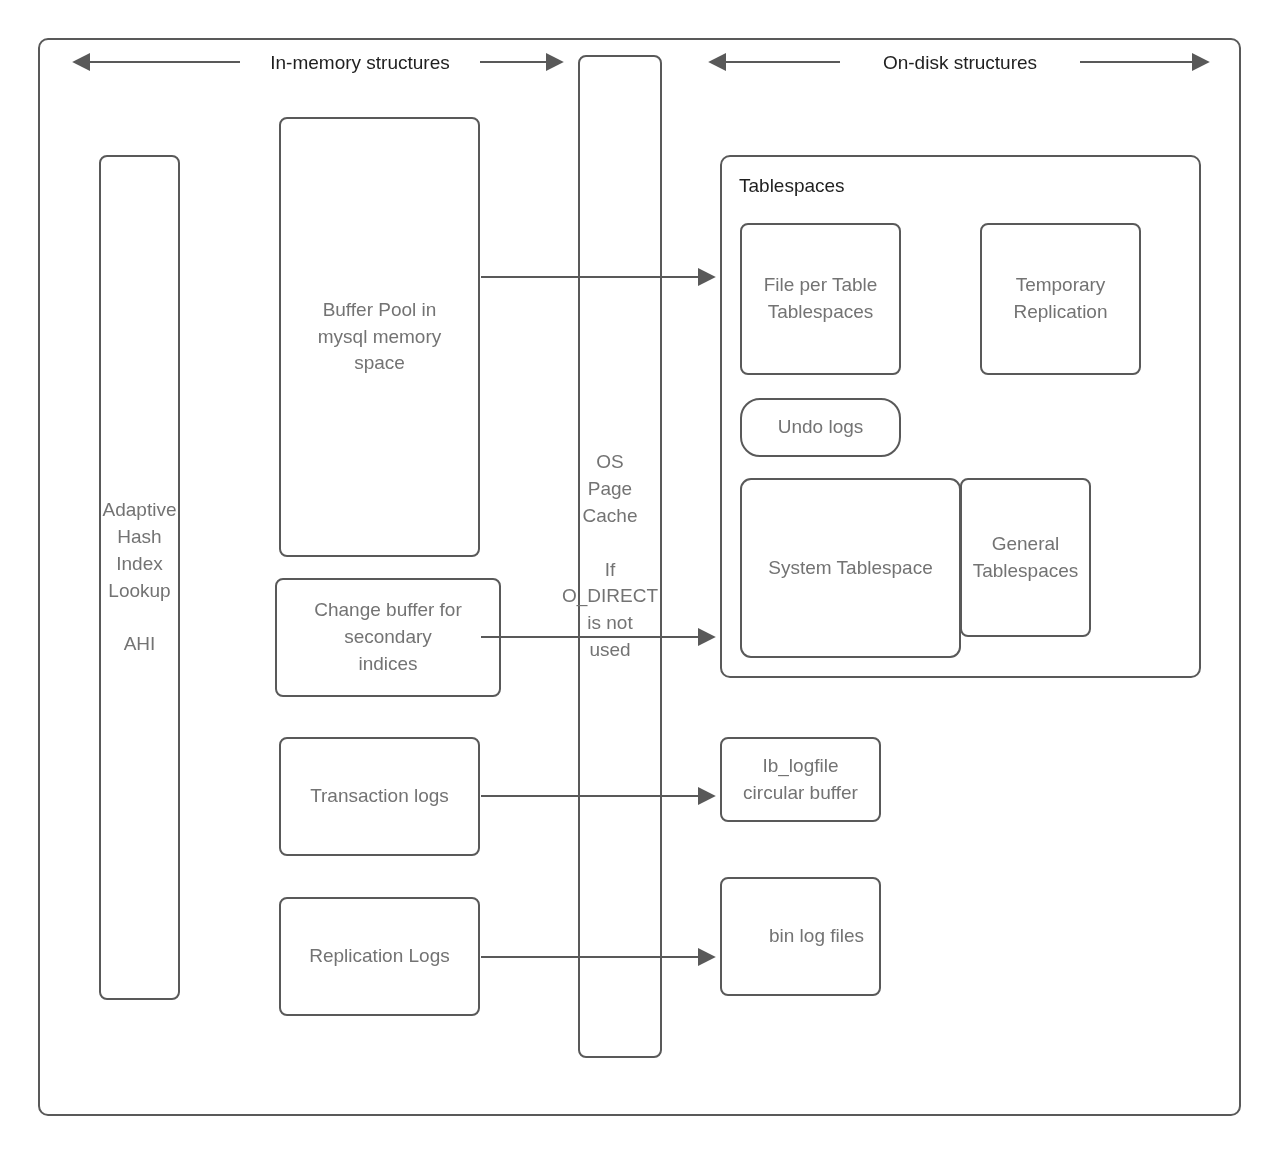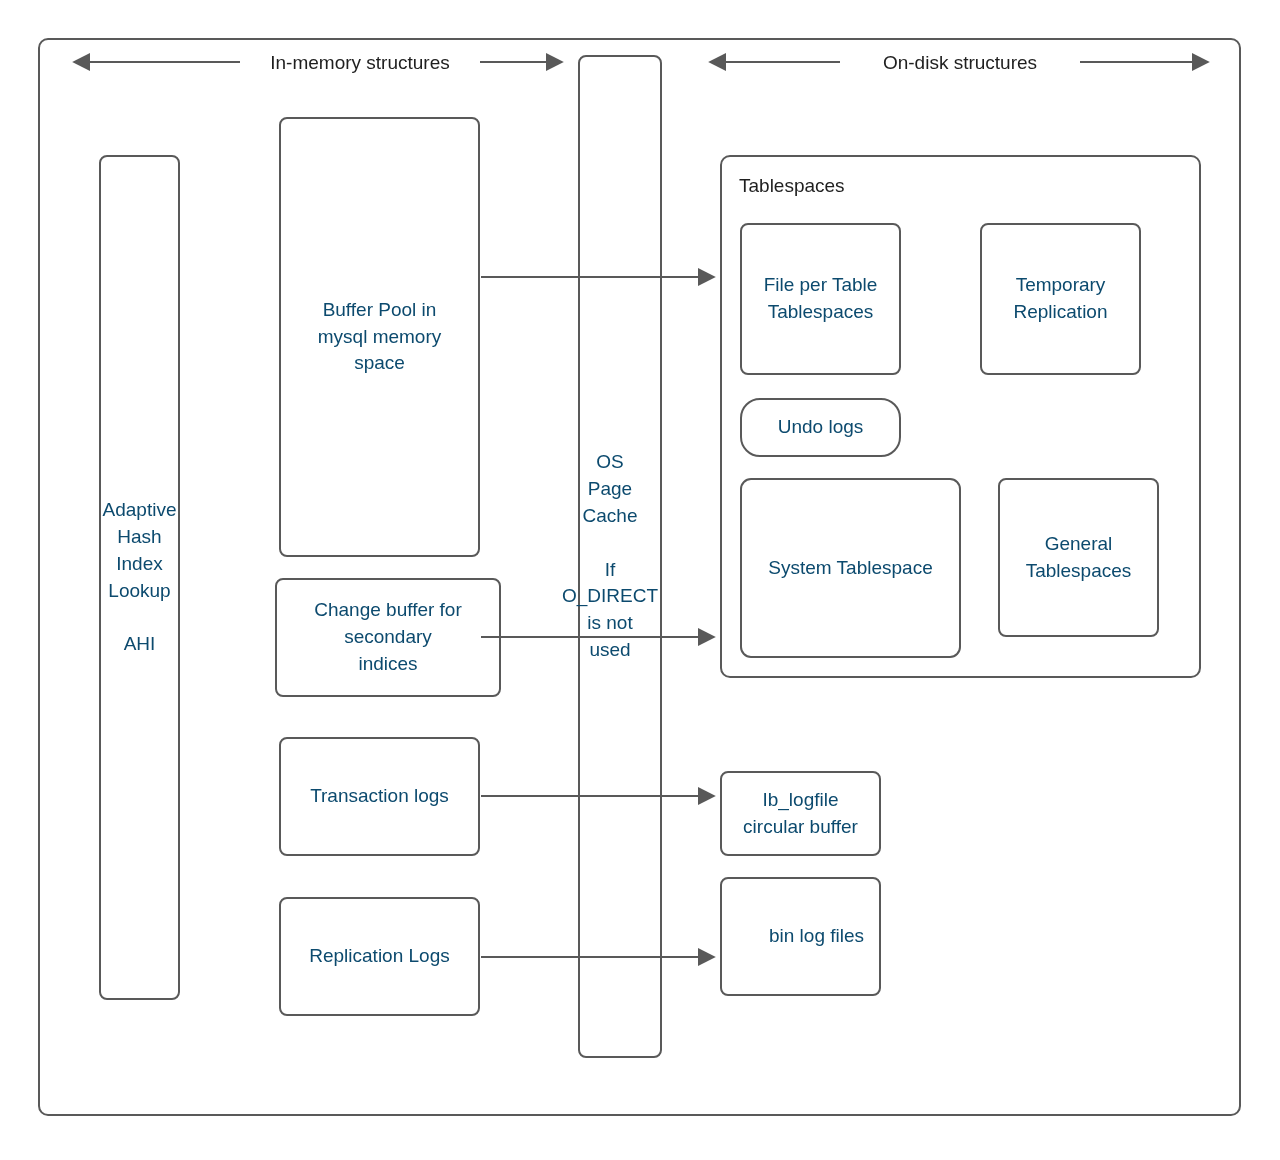--- a/index.html
+++ b/index.html
@@ -23,21 +23,21 @@
     box-sizing: border-box;
     border: 2px solid #595959;
     border-radius: 8px;
     background: #ffffff;
     display: flex;
     align-items: center;
     justify-content: center;
     text-align: center;
     font-size: 19px;
     line-height: 1.42;
-    color: #0c4a6e;
+    color: #737373;
     white-space: pre-line;
   }
   .frame {
     border-radius: 10px;
     background: transparent;
   }
   .group-label {
     position: absolute;
     font-size: 19px;
     color: #1f1f1f;
@@ -139,26 +139,26 @@
   </div>
 
   <div class="box" style="left:740px; top:398px; width:161px; height:59px;border-radius:20px;">
     <span>Undo logs</span>
   </div>
 
   <div class="box" style="left:740px; top:478px; width:221px; height:180px;border-radius:11px;">
     <span>System Tablespace</span>
   </div>
 
-  <div class="box" style="left:998px; top:478px; width:161px; height:159px;">
+  <div class="box" style="left:960px; top:478px; width:131px; height:159px;">
     <span>General
 Tablespaces</span>
   </div>
 
-  <div class="box" style="left:720px; top:771px; width:161px; height:85px;">
+  <div class="box" style="left:720px; top:737px; width:161px; height:85px;">
     <span>Ib_logfile
 circular buffer</span>
   </div>
 
   <div class="box" style="left:720px; top:877px; width:161px; height:119px;padding-left:32px;">
     <span>bin log files</span>
   </div>
 
   <svg class="layer" viewBox="0 0 1280 1160">
     <defs>

